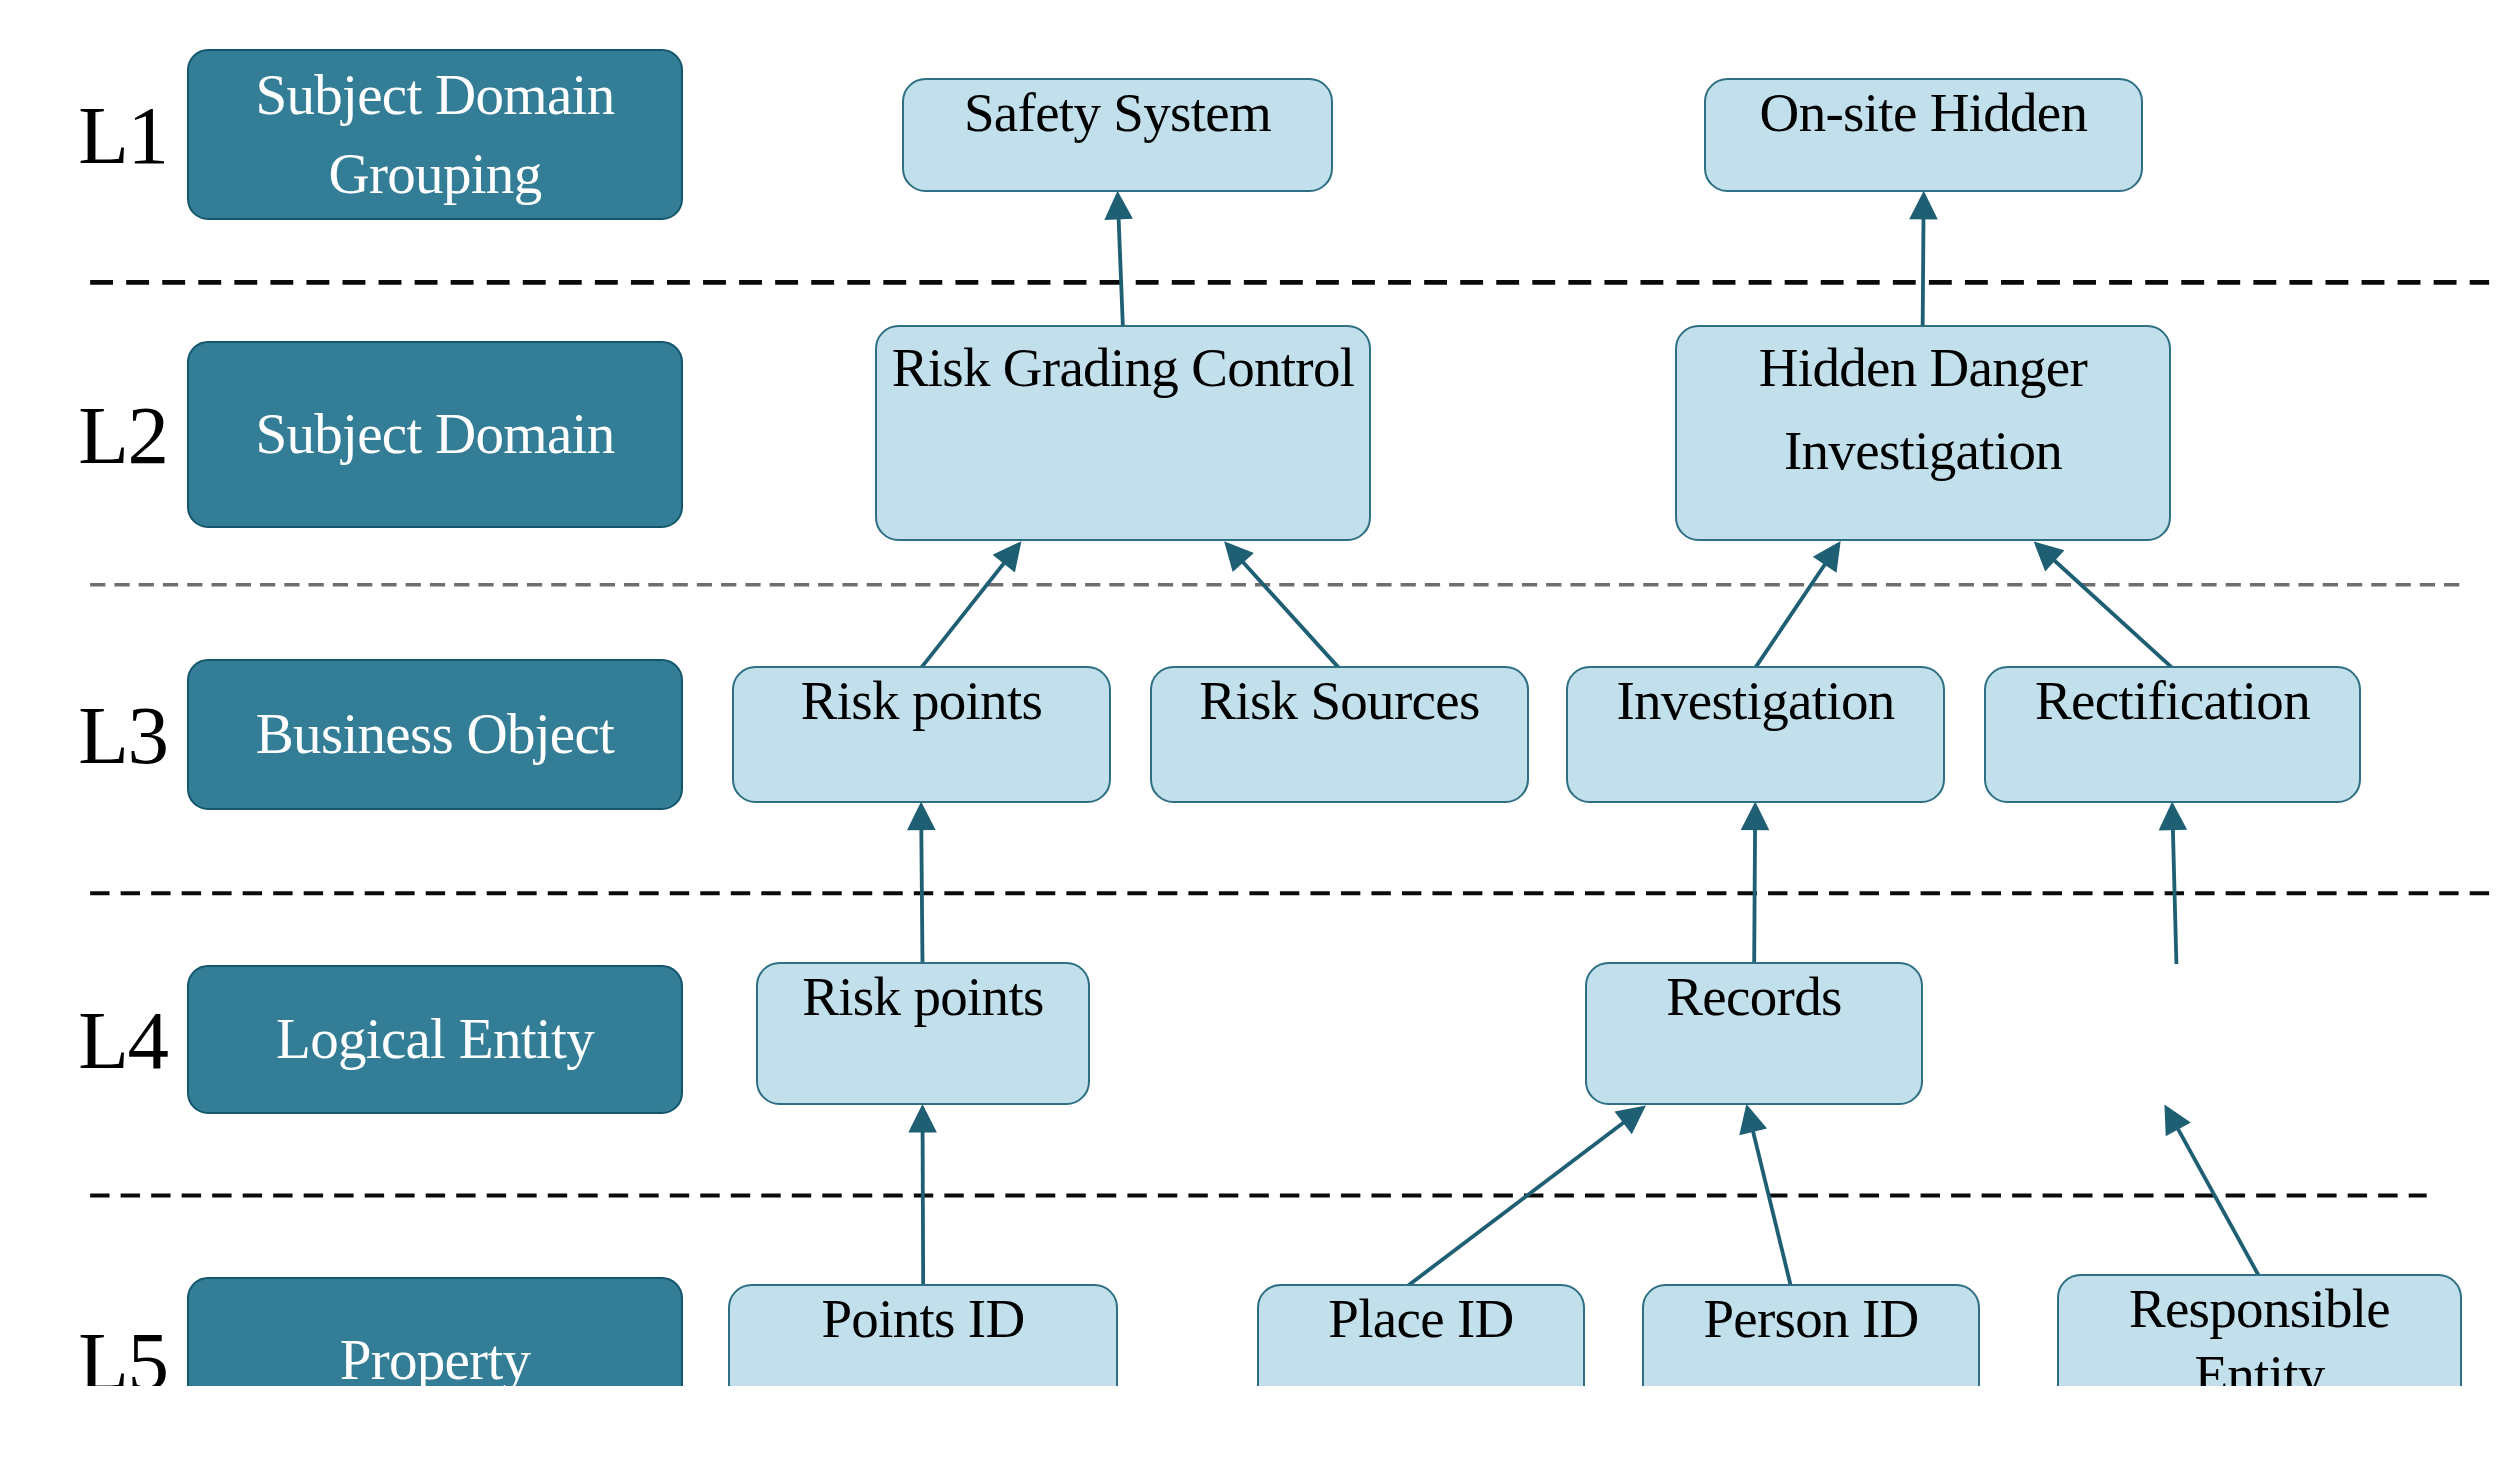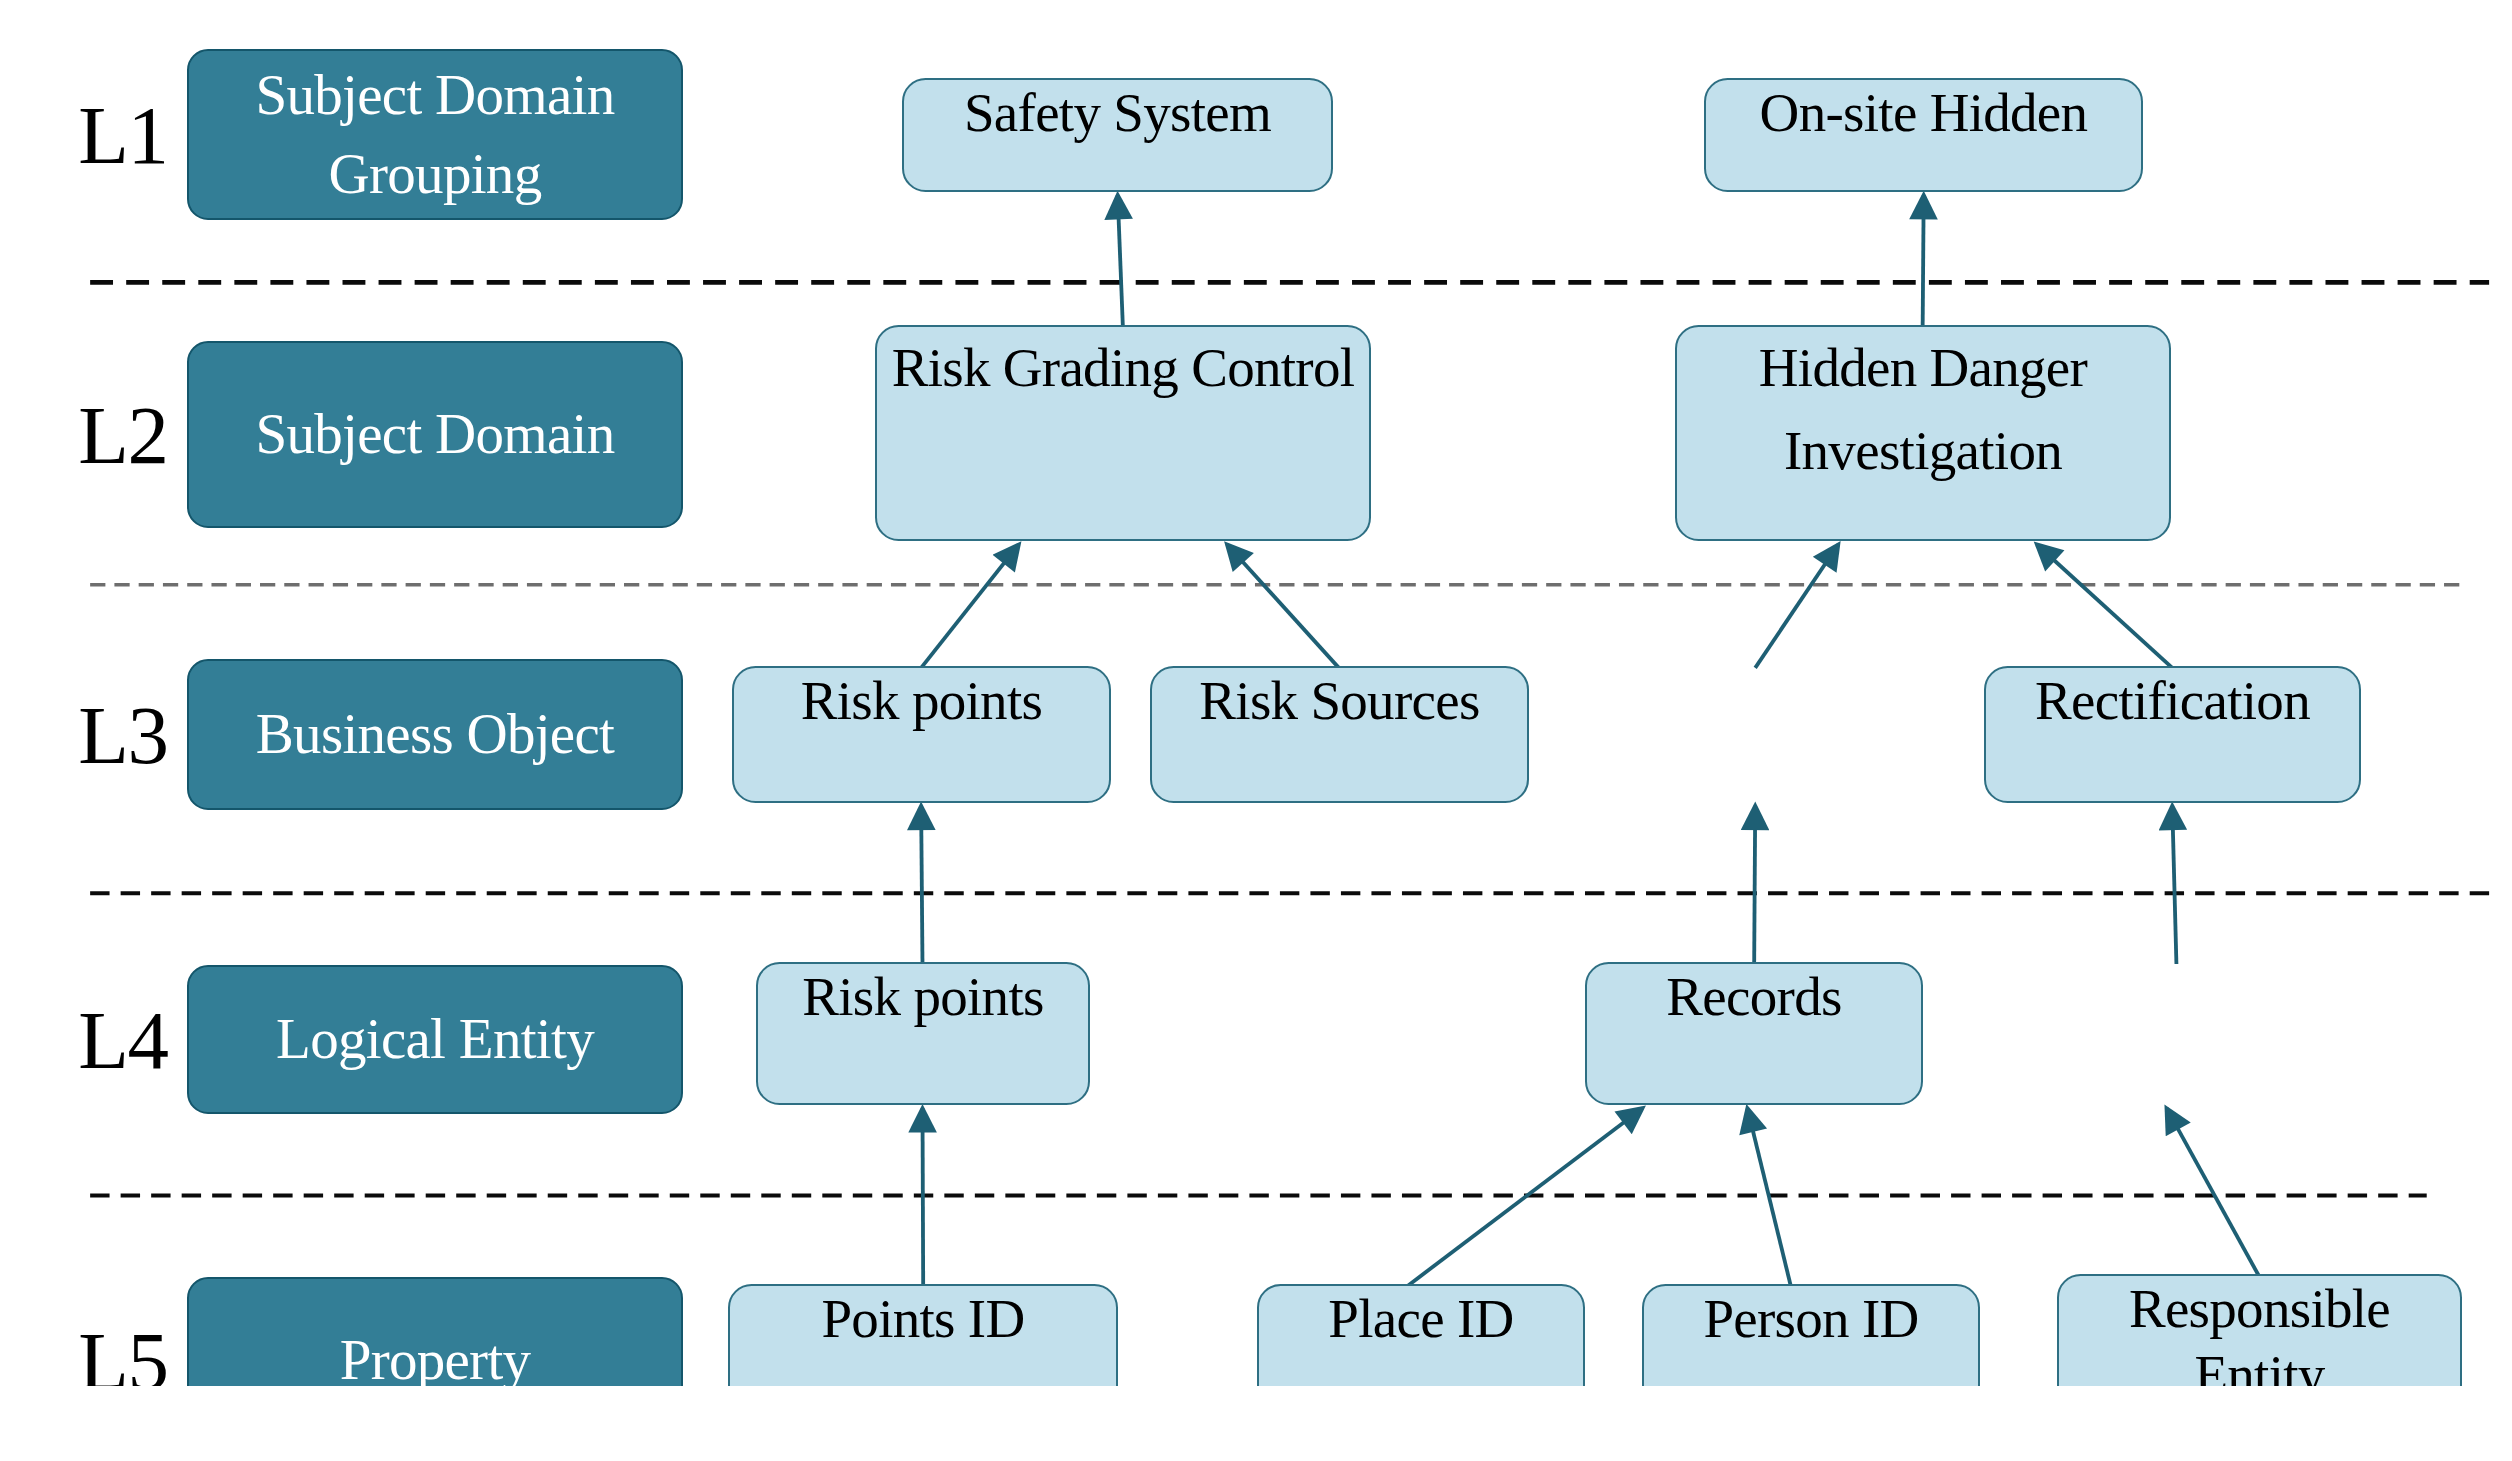--- a/index.html
+++ b/index.html
@@ -101,20 +101,23 @@
   <div class="entity" style="left:1675px;top:325px;width:496px;height:216px;line-height:1.5">
     <span>Hidden Danger Investigation</span>
   </div>
 
   <div class="entity" style="left:732px;top:666px;width:379px;height:137px">
     <span>Risk points</span>
   </div>
   <div class="entity" style="left:1150px;top:666px;width:379px;height:137px">
     <span>Risk Sources</span>
   </div>
+  <div class="entity" style="left:1566px;top:666px;width:379px;height:137px">
+    <span>Investigation</span>
+  </div>
   <div class="entity" style="left:1984px;top:666px;width:377px;height:137px">
     <span>Rectification</span>
   </div>
 
   <div class="entity" style="left:756px;top:962px;width:334px;height:143px">
     <span>Risk points</span>
   </div>
   <div class="entity" style="left:1585px;top:962px;width:338px;height:143px">
     <span>Records</span>
   </div>

